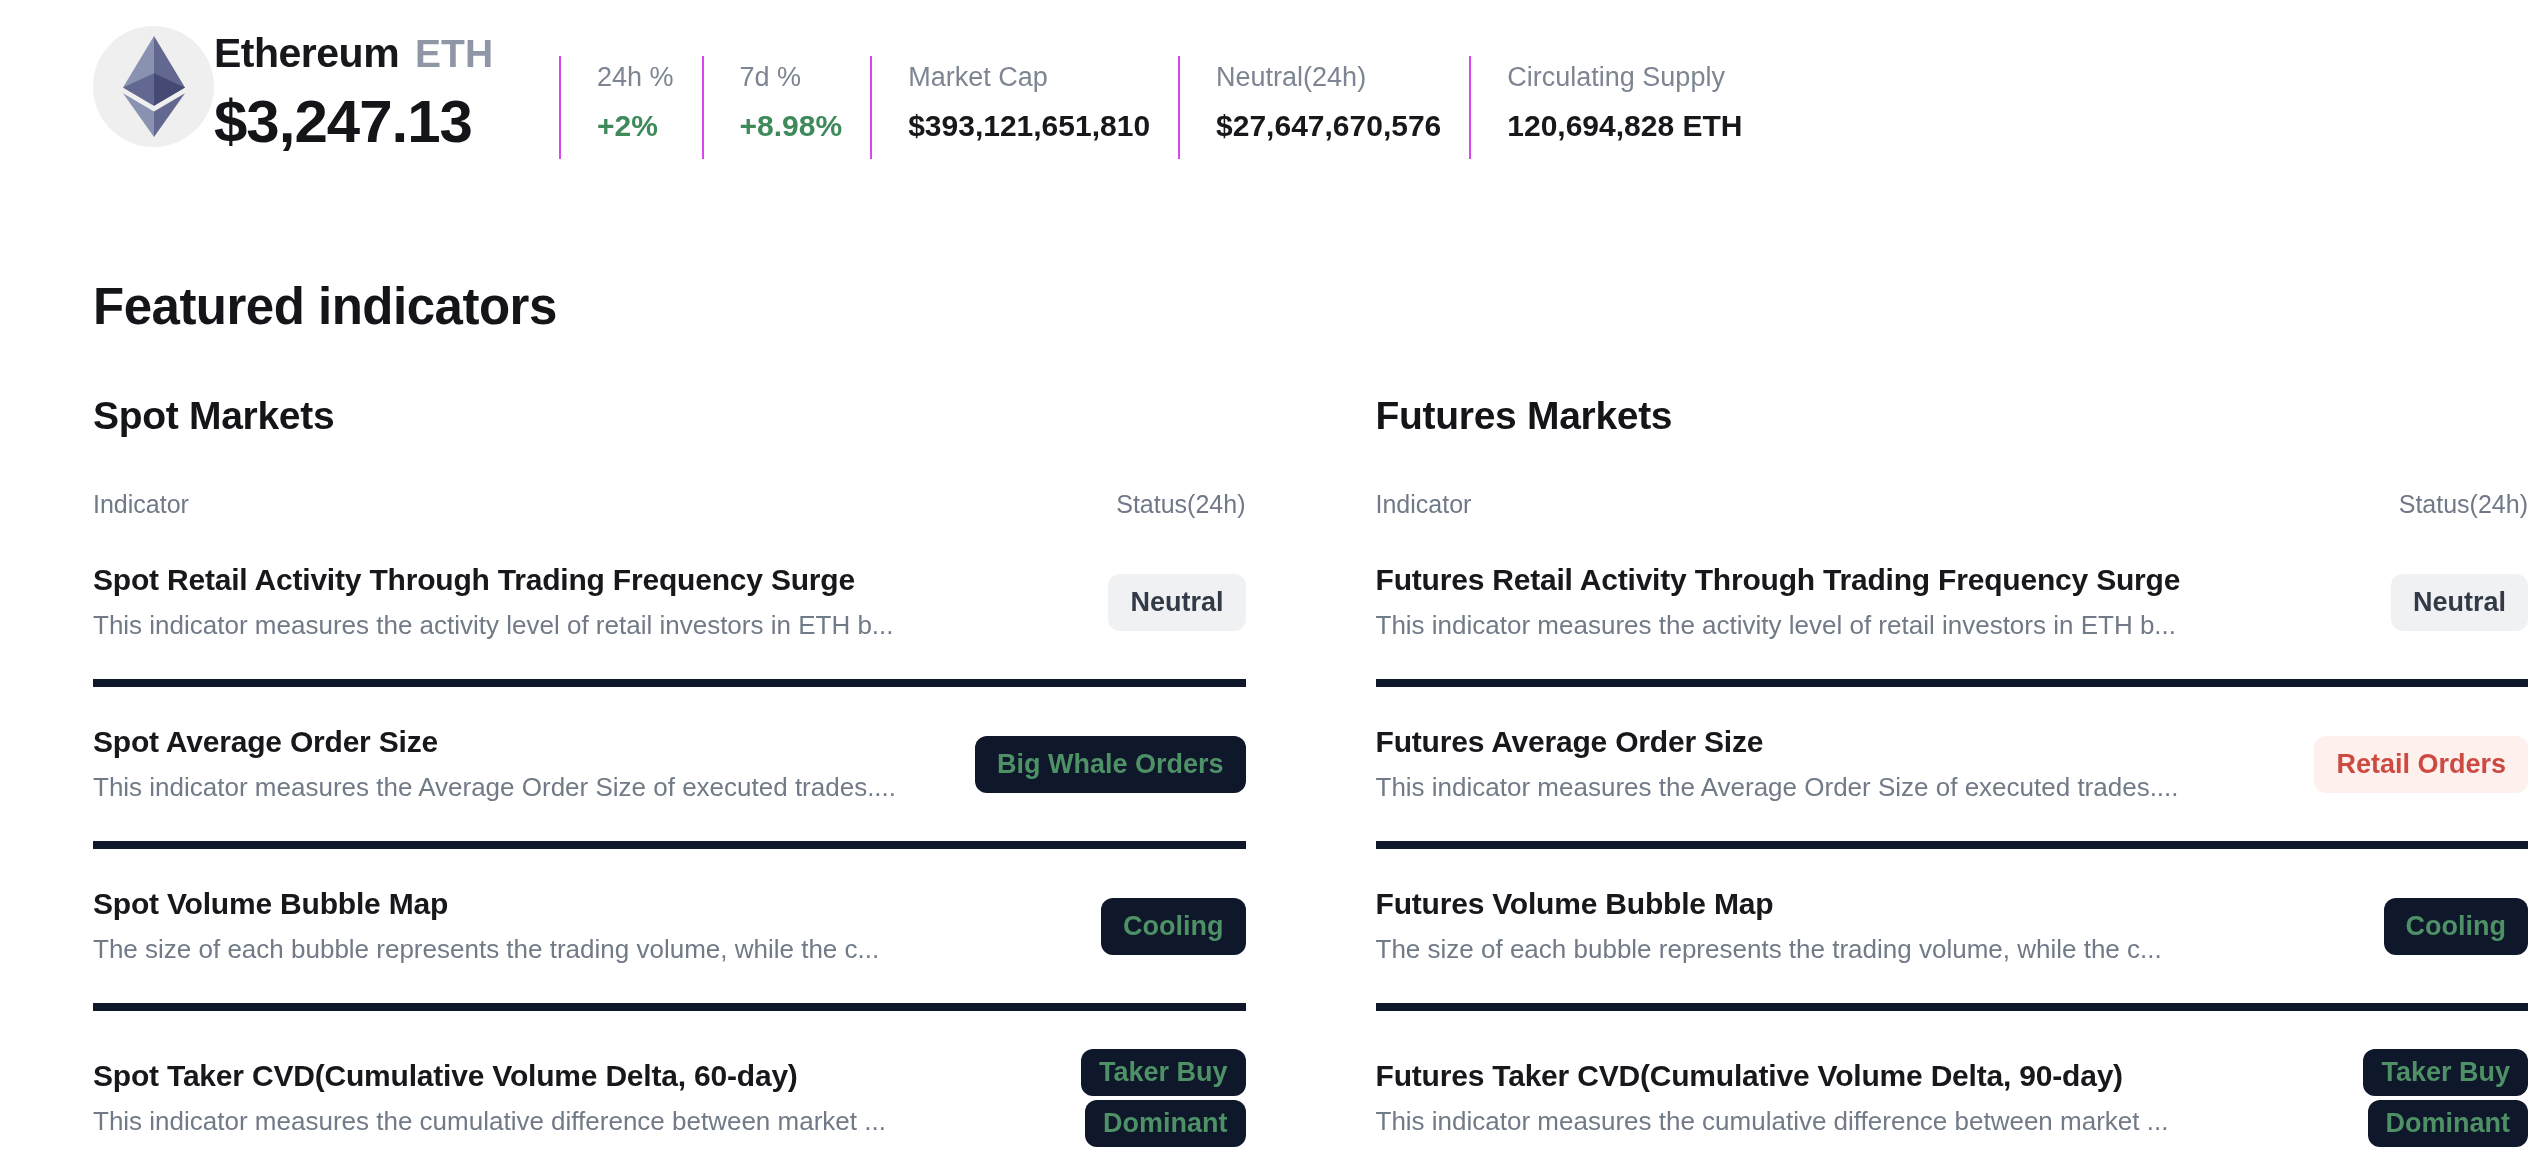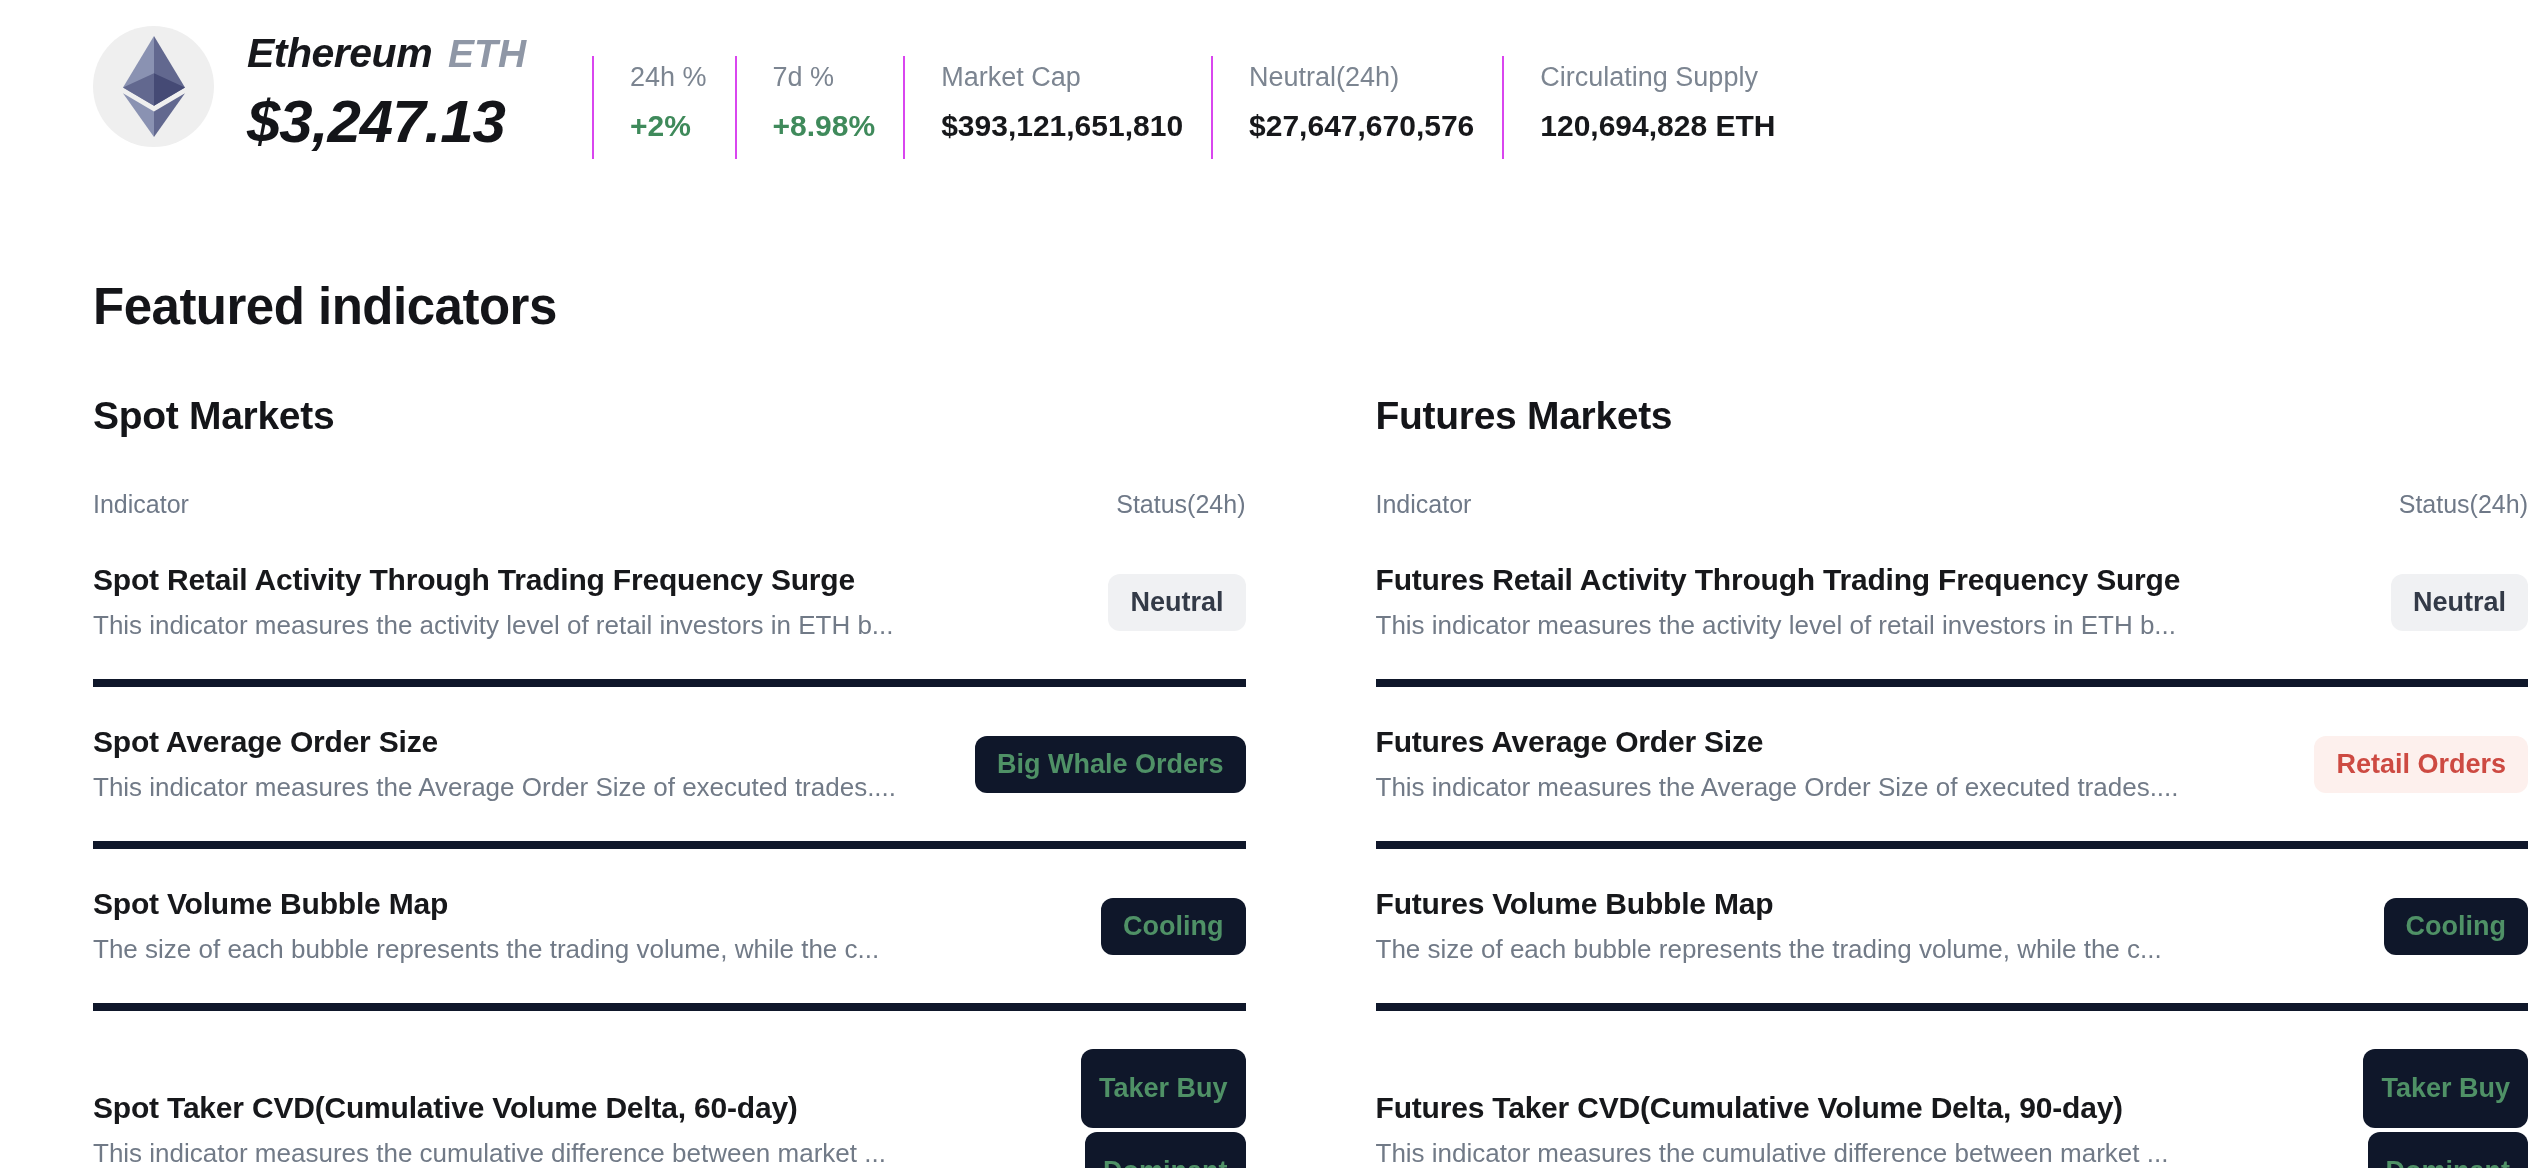--- a/index.html
+++ b/index.html
@@ -12,21 +12,21 @@
   .page { width:2532px; height:1168px; padding-left:93px; padding-right:4px; }
 
   
   .coin-header { display:flex; align-items:flex-start; padding-top:26px; }
   .coin-logo-wrap {
     width:121px; height:121px; border-radius:50%;
     background:#efefef; display:flex; align-items:center; justify-content:center;
     flex:0 0 auto;
   }
   .coin-logo-wrap svg { width:62px; height:101px; display:block; }
-  .coin-title-block { margin-left:33px; padding-top:4px; min-width:345px;font-style:italic; }
+  .coin-title-block { padding-top:4px; min-width:345px; }
   .coin-name-row { display:flex; align-items:baseline; gap:16px; }
   .coin-name { font-size:41px; font-weight:700; color:#17181c; letter-spacing:-0.5px; }
   .coin-symbol { font-size:39px; font-weight:600; color:#8f97a6; }
   .coin-price { margin-top:10px; font-size:60px; font-weight:700; color:#141519; letter-spacing:-1px; }
 
   .coin-stats { display:flex; margin-top:30px; }
   .stat { border-left:2px solid #d946ef; padding:6px 28px 16px 36px; }
   .stat-label { font-size:27px; color:#7c8591; }
   .stat-value { margin-top:16px; font-size:30px; font-weight:700; color:#17181b; }
   .stat-value.positive { color:#3f8a5b; }
@@ -51,21 +51,21 @@
   }
   .row-text { min-width:0; }
   .row-title { font-size:30px; font-weight:700; color:#17181b; letter-spacing:-0.2px; }
   .row-desc { margin-top:13px; font-size:26px; color:#717a87; }
 
   .badge-stack { display:flex; flex-direction:column; align-items:flex-end; gap:4px; flex:0 0 auto; margin-left:24px; }
   .badge {
     display:inline-block; border-radius:12px; padding:13px 22px;
     font-size:27px; font-weight:700; white-space:nowrap;
   }
-  .badge-stack.double .badge { padding:24px 18px; }
+  .badge-stack.double .badge { padding:8px 18px; }
   .badge.neutral  { background:#f0f1f3; color:#333a47; }
   .badge.positive { background:#0f172a; color:#4f9166; }
   .badge.negative { background:#fdf0ed; color:#cd4a42; }
 </style>
 </head>
 <body>
 
 <div class="page">
 
   <header class="coin-header">

